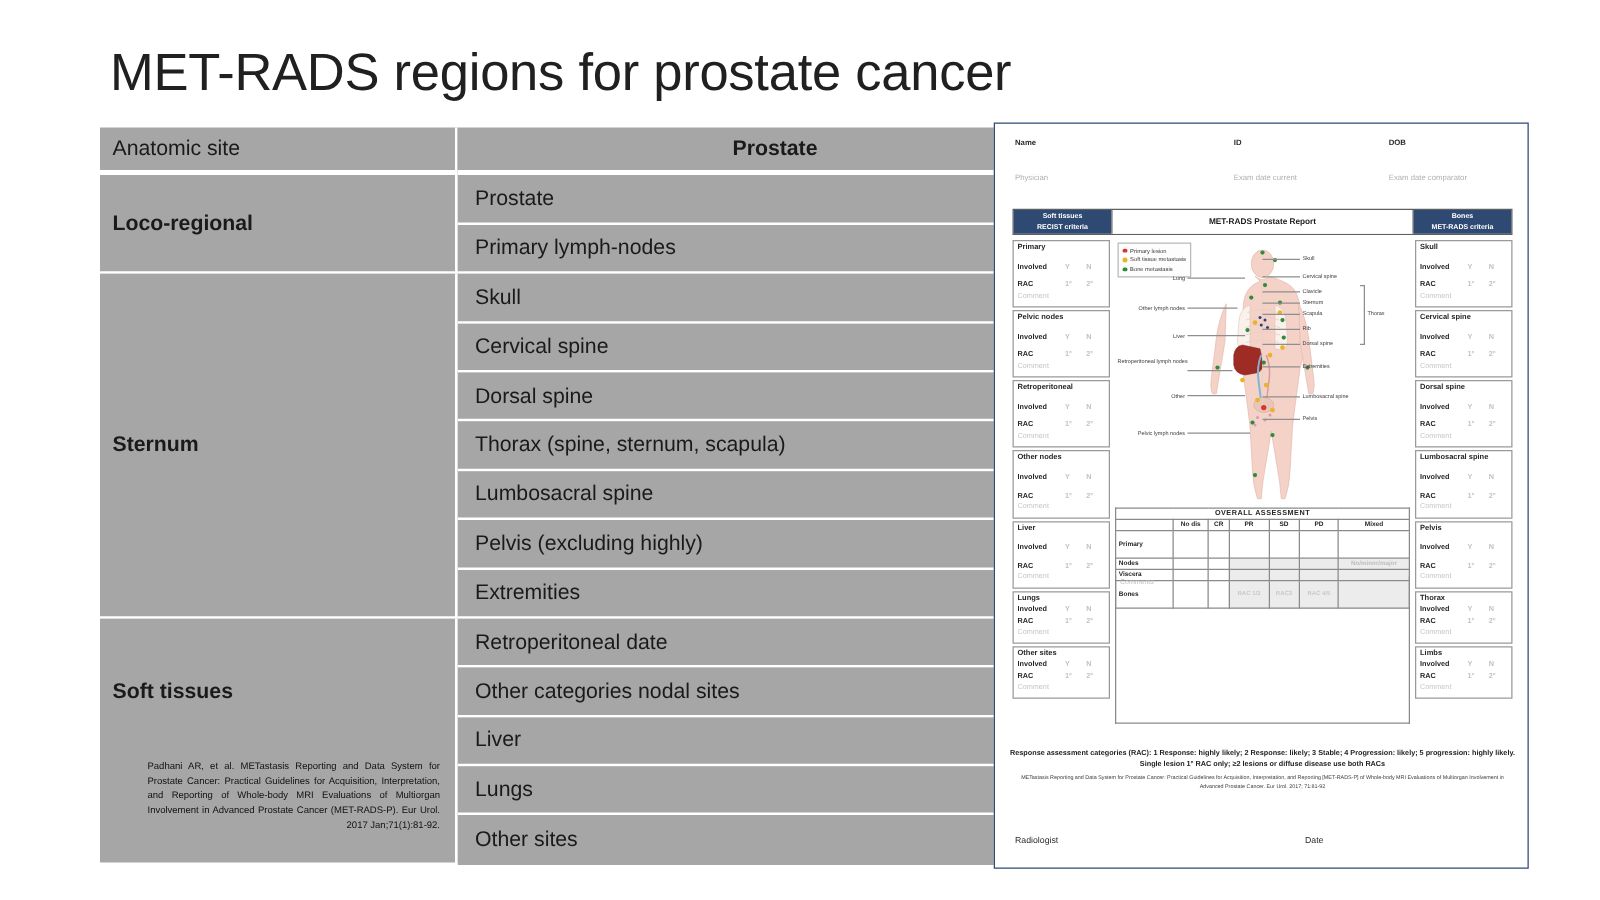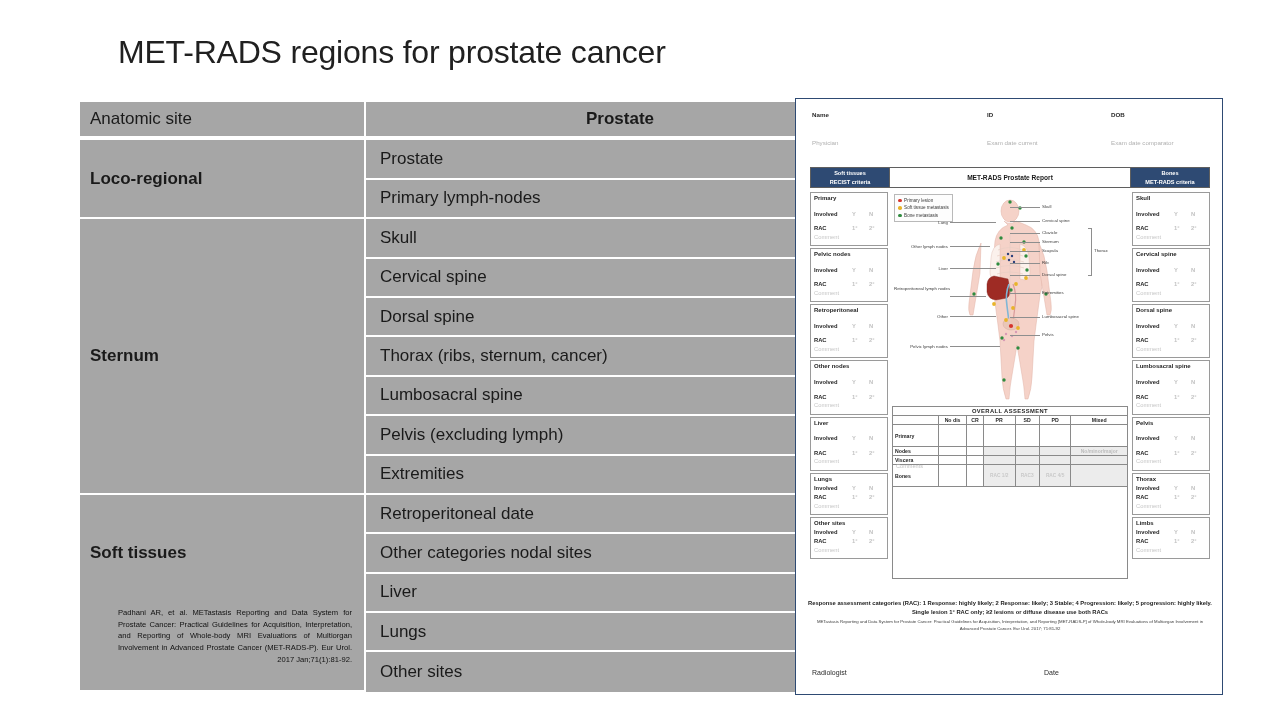--- a/index.html
+++ b/index.html
@@ -8,26 +8,25 @@
     background: #ffffff;
     font-family: "Liberation Sans", sans-serif;
     overflow: hidden;
     position: relative;
   }
 
   
   #slide-title {
     position: absolute;
     left: 88px; top: 34px;
-    font-size: 32px;
+    font-size: 42px;
     font-weight: 400;
     color: #202020;
     letter-spacing: -0.2px;
     white-space: nowrap;
-    margin-left: 30px;
   }
 
   
   #anatomic-table {
     position: absolute;
     left: 80px; top: 102px;
     width: 794px; height: 590px;
     border-collapse: separate;
     border-spacing: 0;
   }
@@ -290,27 +289,27 @@
         </td>
         <td class="site-cell">Skull</td>
       </tr>
       <tr>
         <td class="site-cell">Cervical spine</td>
       </tr>
       <tr>
         <td class="site-cell">Dorsal spine</td>
       </tr>
       <tr>
-        <td class="site-cell">Thorax (ribs, sternum, cancer)</td>
+        <td class="site-cell">Thorax (spine, sternum, scapula)</td>
       </tr>
       <tr>
         <td class="site-cell">Lumbosacral spine</td>
       </tr>
       <tr>
-        <td class="site-cell">Pelvis (excluding lymph)</td>
+        <td class="site-cell">Pelvis (excluding highly)</td>
       </tr>
       <tr>
         <td class="site-cell">Extremities</td>
       </tr>
       <tr>
         <td class="group-cell soft-tissues with-citation" rowspan="5">
           <span class="group-label">Soft tissues</span>
           <div id="citation">Padhani AR, et al. METastasis Reporting and Data System for Prostate Cancer: Practical Guidelines for Acquisition, Interpretation, and Reporting of Whole-body MRI Evaluations of Multiorgan Involvement in Advanced Prostate Cancer (MET-RADS-P). Eur Urol. 2017 Jan;71(1):81-92.</div>
         </td>
         <td class="site-cell">Retroperitoneal date</td>

